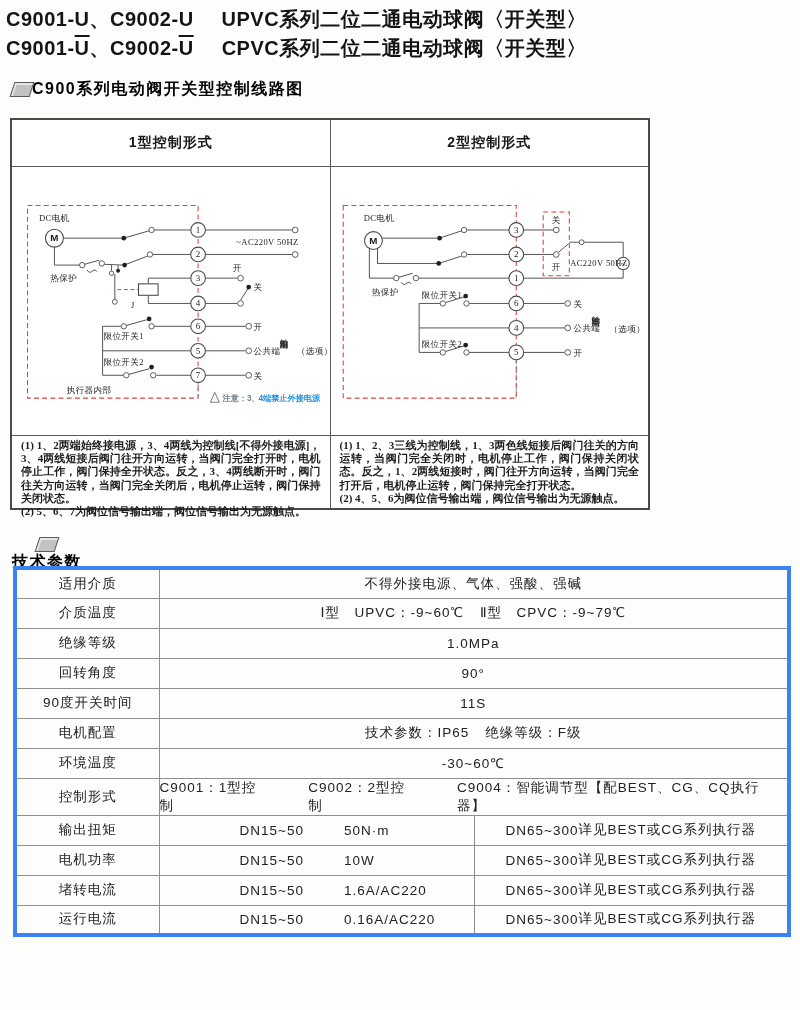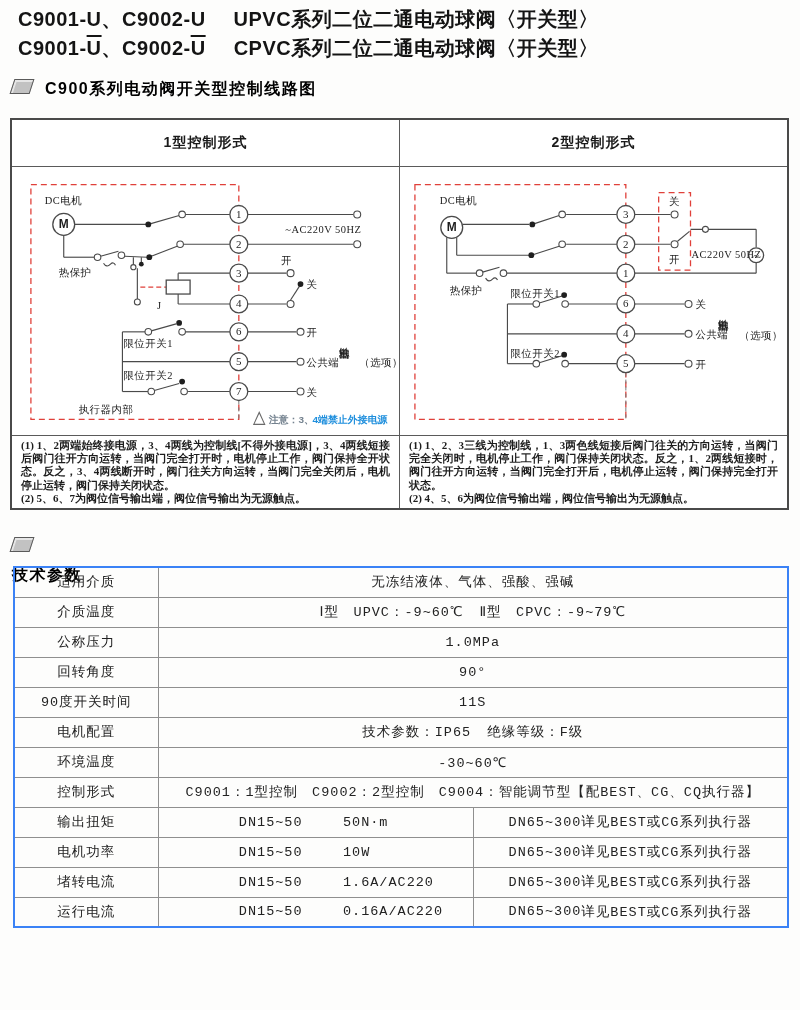--- a/index.html
+++ b/index.html
@@ -1,33 +1,33 @@
 <!DOCTYPE html>
 <html><head>
 <meta charset="utf-8">
 <style>
   * { margin:0; padding:0; box-sizing:border-box; }
   body { background:#e9e9e9; font-family:"Liberation Sans","DejaVu Sans",sans-serif; }
   .page { position:relative; width:800px; height:1010px; background:#fdfdfc; margin:0 auto; overflow:hidden; }
 
   
-  .titles { position:absolute; top:5px; left:18px; }
+  .titles { position:absolute; top:5px; left:6px; }
   .title-line { font-size:20px; font-weight:bold; color:#141414; letter-spacing:0.5px; line-height:29px; white-space:nowrap; }
   .title-desc { margin-left:28px; }
   .ovl { text-decoration:overline; }
 
   
-  .sec-head { position:absolute; left:12px; display:flex; gap:13px; }
+  .sec-head { position:absolute; left:12px; display:flex; align-items:center; }
   #sec1 { top:79px; }
   #sec2 { top:537px;flex-direction:column; }
   .para-icon { width:20px; height:15px; background:#c2c2c2; border:1px solid #5a5a5a; transform:skewX(-18deg); box-shadow:inset 2px 2px 0 #e6e6e6; }
   .sec-title { font-size:16px; font-weight:bold; color:#000; letter-spacing:1.5px; }
 
   
-  .diagram-box { position:absolute; left:10px; top:118px; width:779px; height:392px; border:2px solid #4a4a4a; background:#fff; }
+  .diagram-box { position:absolute; left:10px; top:118px; width:640px; height:392px; border:2px solid #4a4a4a; background:#fff; }
   .dg-header { display:flex; height:47px; border-bottom:1px solid #5a5a5a; }
   .dg-header > div { flex:1; display:flex; align-items:center; justify-content:center; font-size:14px; font-weight:bold; color:#1a1a1a; letter-spacing:1px; }
   .dg-header > div:first-child { border-right:1px solid #5a5a5a; }
   .dg-body { display:flex; height:268px; }
   .dg-pane { flex:1; }
   .dg-pane:first-child { border-right:1px solid #5a5a5a; }
   .dg-pane svg { width:100%; height:100%; display:block; }
   .dg-notes { display:flex; height:73px; border-top:1px solid #5a5a5a; font-family:"Liberation Serif","DejaVu Serif",serif; }
   .dg-notes > div { flex:1; padding:3px 9px 2px 9px; font-size:11px; font-weight:bold; color:#1d1d1d; line-height:1.2; text-align:justify; }
   .dg-notes > div:first-child { border-right:1px solid #5a5a5a; }
@@ -43,26 +43,26 @@
   .graydash { stroke:#7a7a7a; stroke-width:1; stroke-dasharray:4 3; }
   text.t { font-size:10.5px; fill:#1d1d1d; font-family:"Liberation Serif","DejaVu Serif",serif; letter-spacing:0.5px; }
   text.tb { font-size:12px; font-weight:bold; fill:#1d1d1d; font-family:"Liberation Sans","DejaVu Sans",sans-serif; }
   text.tn { font-size:11px; fill:#1d1d1d; font-family:"Liberation Serif","DejaVu Serif",serif; }
   .vtext { writing-mode:vertical-rl; letter-spacing:2px; }
   .warn-tri { fill:none; stroke:#6a6a6a; stroke-width:1.1; }
   text.warn-pre { font-size:10px; fill:#74828f; font-weight:bold; }
   text.warn-hl { font-size:10px; fill:#1f8fdd; font-weight:bold; }
 
   
-  .spec-table { position:absolute; left:13px; top:566px; width:774px; border-collapse:collapse; table-layout:fixed; font-family:Liberation Mono, monospace; border:2px solid #3b82f6;padding-left:32px; }
+  .spec-table { position:absolute; left:13px; top:566px; width:774px; border-collapse:collapse; table-layout:fixed; font-family:Liberation Sans, sans-serif; border:4px solid #3b82f6;padding-left:32px; }
   .spec-table td { border:1px solid #8f8f8f; height:30px; font-size:13.5px; color:#222; letter-spacing:1px; vertical-align:middle; }
   .spec-table td.lbl { text-align:center; }
   .spec-table td.val { text-align:center; }
   .parts { display:flex; justify-content:center; align-items:center; gap:16px; }
-  .parts3 { display:flex; justify-content:center; align-items:center; gap:14px; }
+  .parts3 { display:flex; justify-content:center; align-items:center; gap:38px; }
   .mid-flex { display:flex; align-items:center; }
   .mid-flex .dn { flex:0 0 46%; text-align:center;margin-left:40px; }
   .mid-flex .vv { flex:1; text-align:left; }
   .rt-flex { display:flex; justify-content:center; align-items:center; }
 </style>
 </head>
 <body>
 
 <div class="page">
 
@@ -347,33 +347,33 @@
 
   <table class="spec-table">
     <colgroup>
         <col style="width:144px">
         <col style="width:315px">
         <col style="width:315px">
       </colgroup>
     <tbody>
       <tr>
         <td class="lbl">适用介质</td>
-        <td class="val" colspan="2">无冻结液体、气体、强酸、强碱</td>
+        <td class="val" colspan="2">不得外接电源、气体、强酸、强碱</td>
       </tr>
       <tr>
         <td class="lbl">介质温度</td>
         <td colspan="2">
             <div class="parts">
               <span>Ⅰ型　UPVC：-9~60℃</span>
               <span>Ⅱ型　CPVC：-9~79℃</span>
             </div>
           </td>
       </tr>
       <tr>
-        <td class="lbl">公称压力</td>
+        <td class="lbl">绝缘等级</td>
         <td class="val" colspan="2">1.0MPa</td>
       </tr>
       <tr>
         <td class="lbl">回转角度</td>
         <td class="val" colspan="2">90°</td>
       </tr>
       <tr>
         <td class="lbl">90度开关时间</td>
         <td class="val" colspan="2">11S</td>
       </tr>

